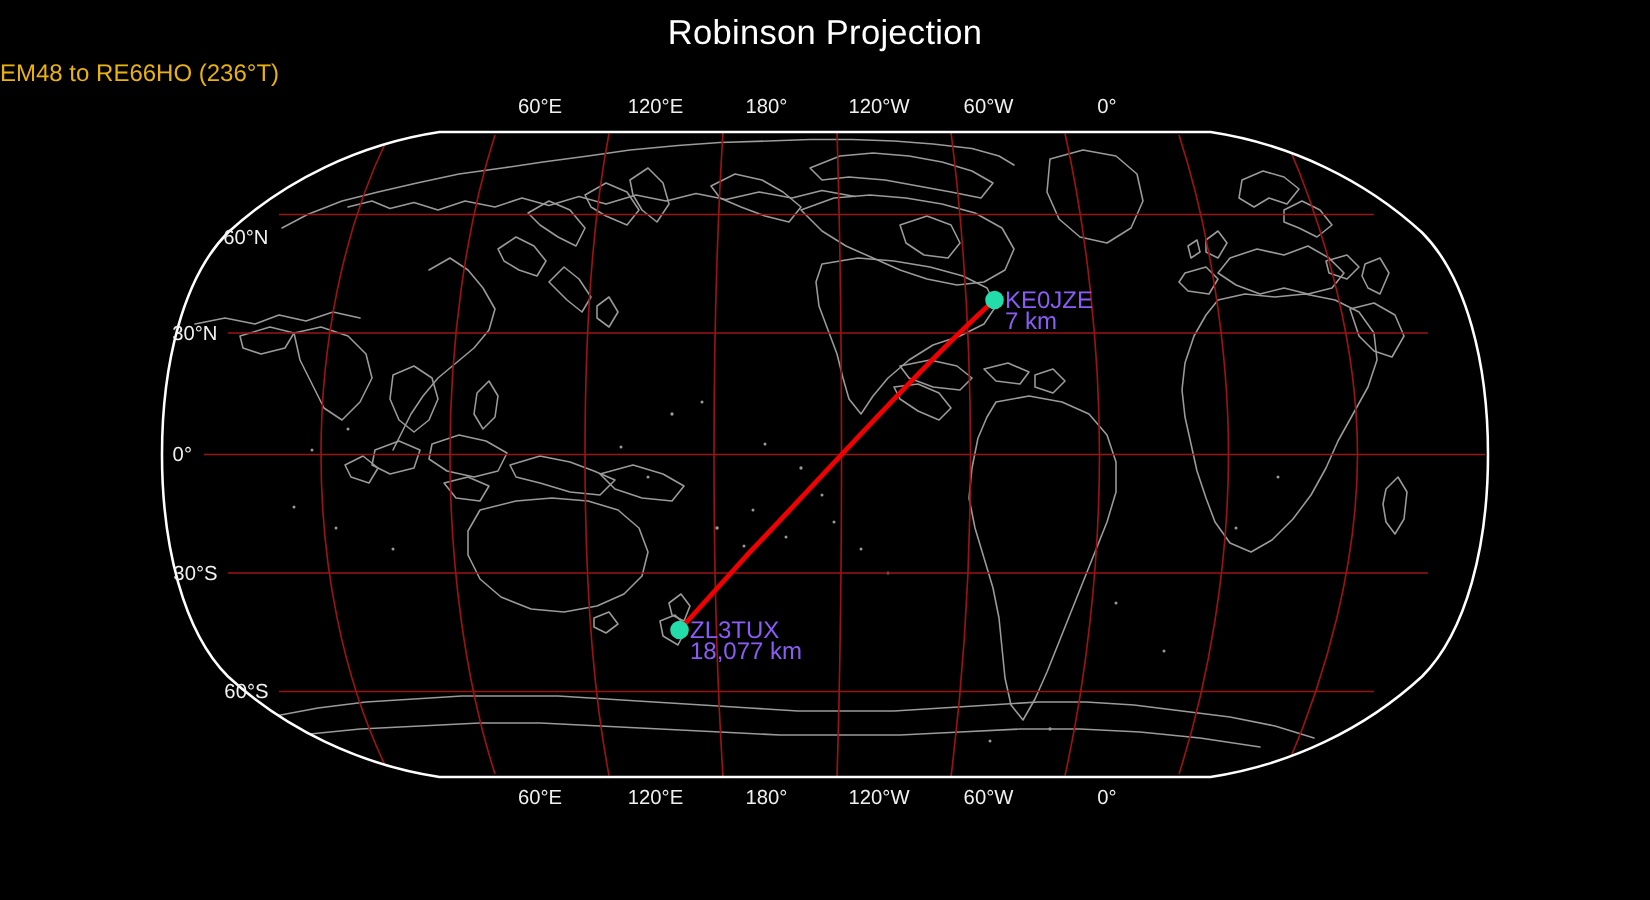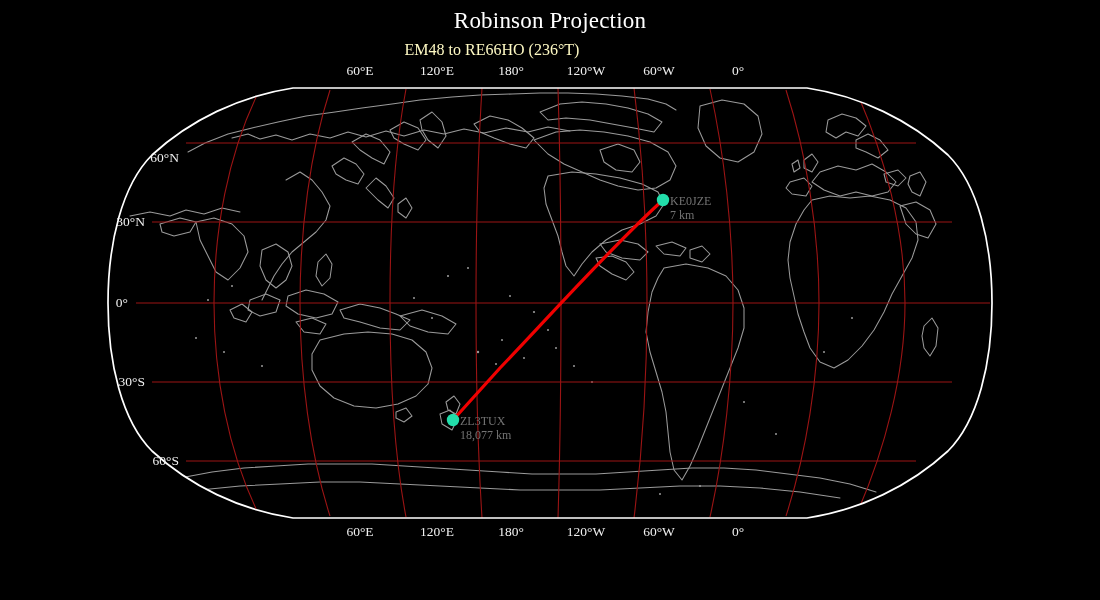--- a/index.html
+++ b/index.html
@@ -6,41 +6,40 @@
     margin: 0;
     padding: 0;
     background: #000000;
   }
   #root {
     position: relative;
     width: 1100px;
     height: 600px;
     background: #000000;
     overflow: hidden;
-    font-family: Liberation Serif, serif;
+    font-family: Liberation Sans, sans-serif;
     border-radius: 19px;
   }
   #title {
     position: absolute;
     top: 8px;
     left: 0;
     width: 1100px;
     text-align: center;
     color: #ffffff;
     font-size: 23px;
     letter-spacing: 0.2px;
     white-space: nowrap;
   }
   #subtitle {
     position: absolute;
     top: 41px;
     left: 0;
     width: 984px;
-    text-align: center;
-    color: #fef9c3;
+    color: #eab308;
     font-size: 16px;
     white-space: nowrap;
   }
   #mapwrap {
     position: absolute;
     left: 0;
     top: 0;
     width: 1100px;
     height: 600px;
   }
@@ -54,22 +53,22 @@
     position: absolute;
     color: #f0f0f0;
     font-size: 13.5px;
     white-space: nowrap;
     text-align: center;
   }
   .lonlabel { transform: translateX(-50%); }
   .latlabel { transform: translateY(-50%); text-align: right; }
   .stationlabel {
     position: absolute;
-    color: #737373;
-    font-size: 12px;
+    color: #8b5cf6;
+    font-size: 16px;
     white-space: nowrap;
     line-height: 14px;
   }
   .stationlabel .dist { display: block; }
 </style>
 </head>
 <body>
 
 <div id="root">
 

